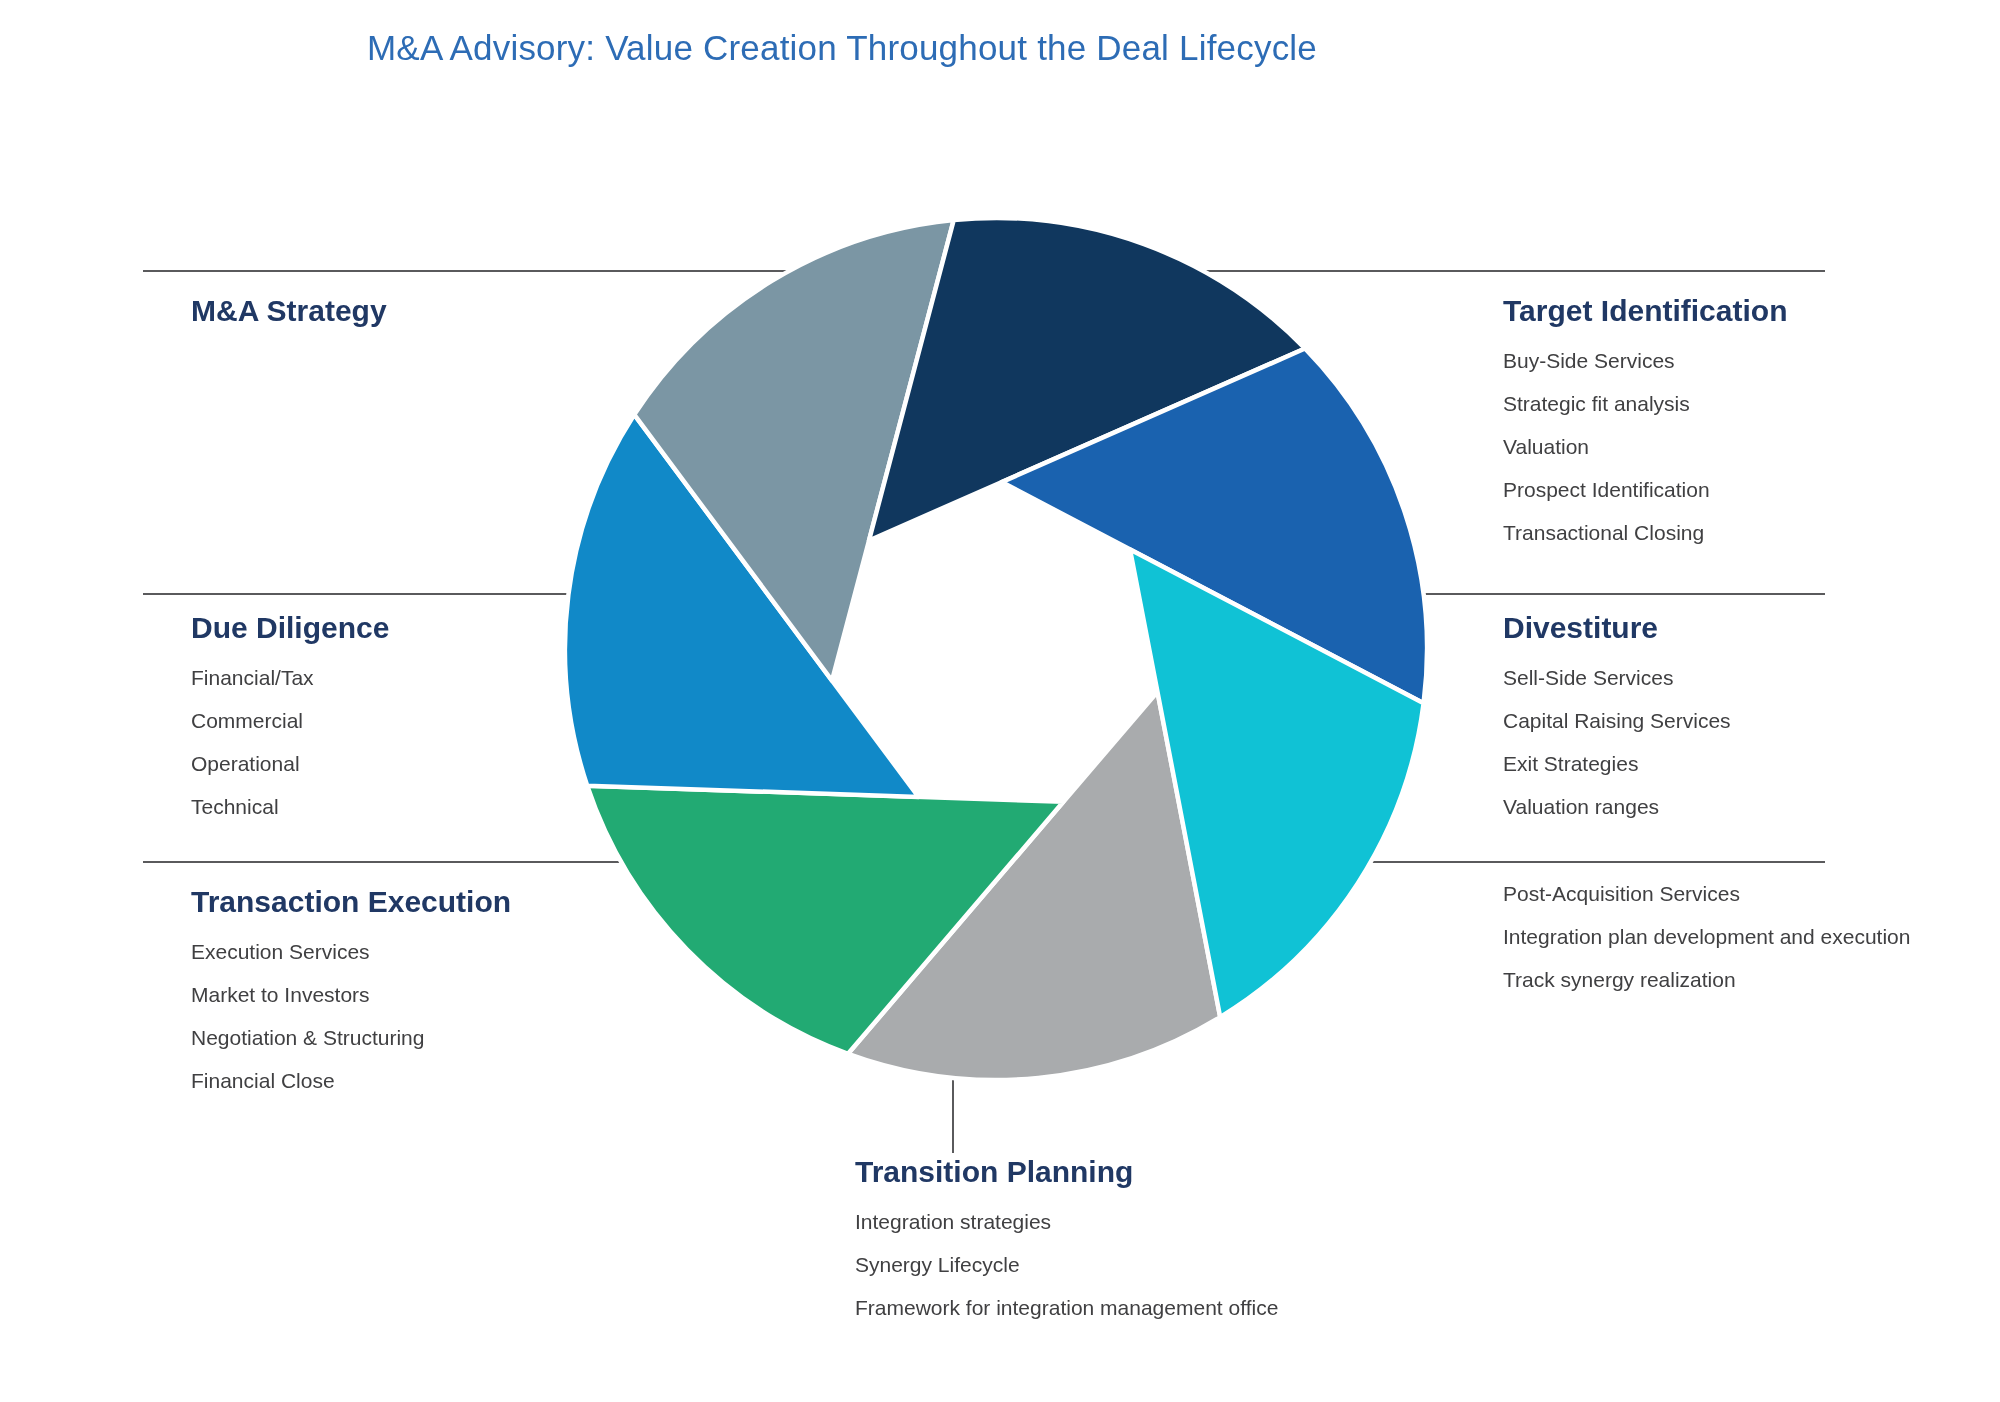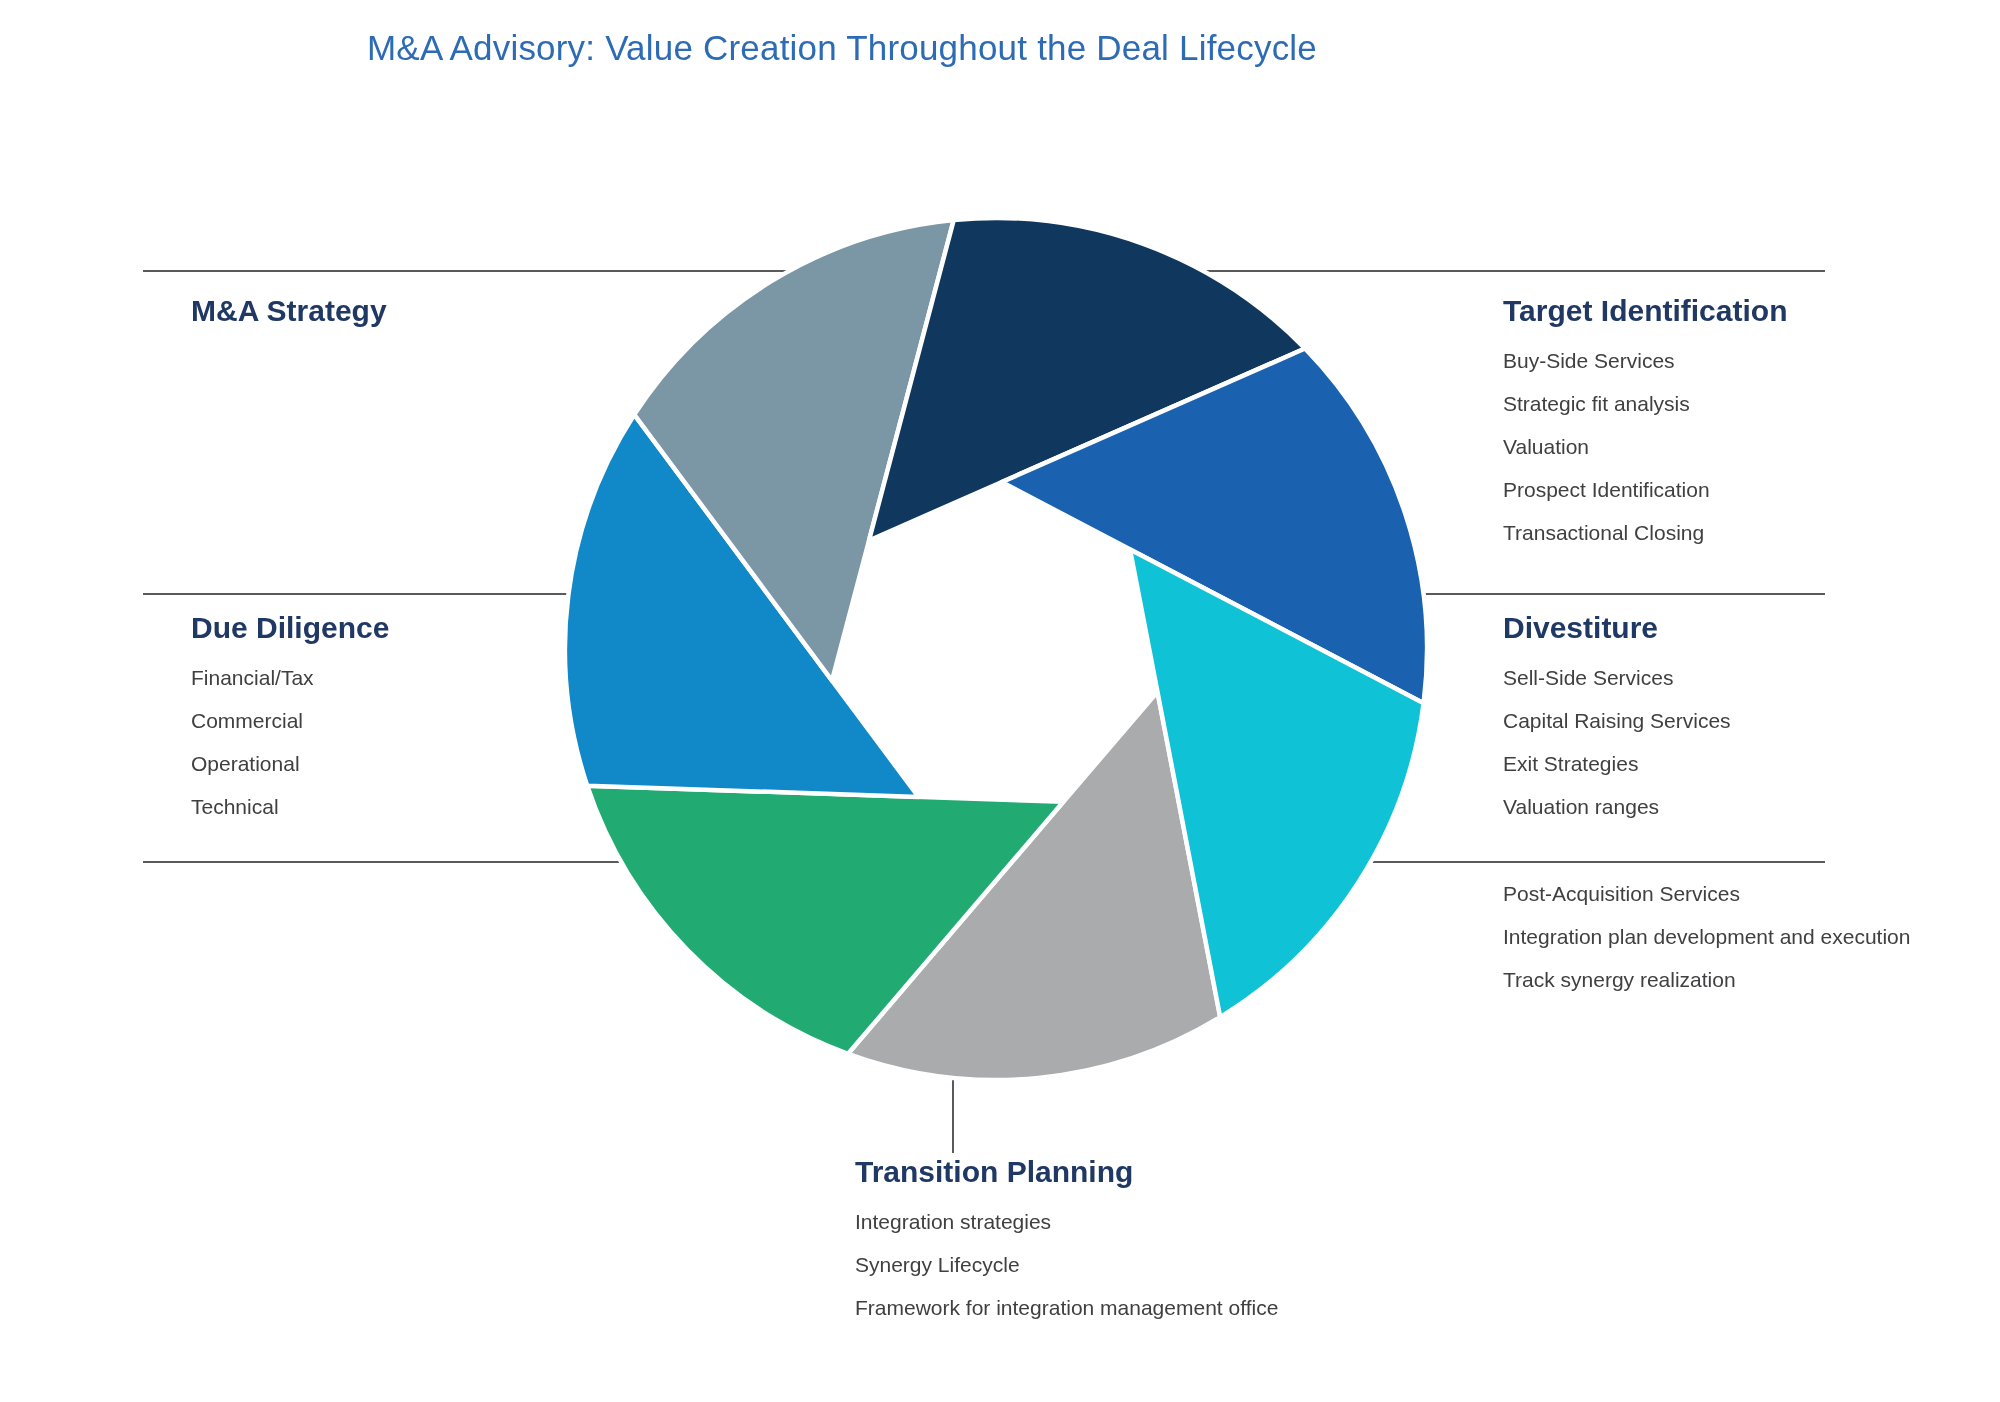--- a/index.html
+++ b/index.html
@@ -72,20 +72,29 @@
   <section class="section sec-left sec-row2">
     <h2>Due Diligence</h2>
     <ul>
         <li>Financial/Tax</li>
         <li>Commercial</li>
         <li>Operational</li>
         <li>Technical</li>
       </ul>
   </section>
 
+  <section class="section sec-left sec-row3">
+    <h2>Transaction Execution</h2>
+    <ul>
+        <li>Execution Services</li>
+        <li>Market to Investors</li>
+        <li>Negotiation &amp; Structuring</li>
+        <li>Financial Close</li>
+      </ul>
+  </section>
 
   <section class="section sec-right sec-row1">
     <h2>Target Identification</h2>
     <ul>
         <li>Buy-Side Services</li>
         <li>Strategic fit analysis</li>
         <li>Valuation</li>
         <li>Prospect Identification</li>
         <li>Transactional Closing</li>
       </ul>

